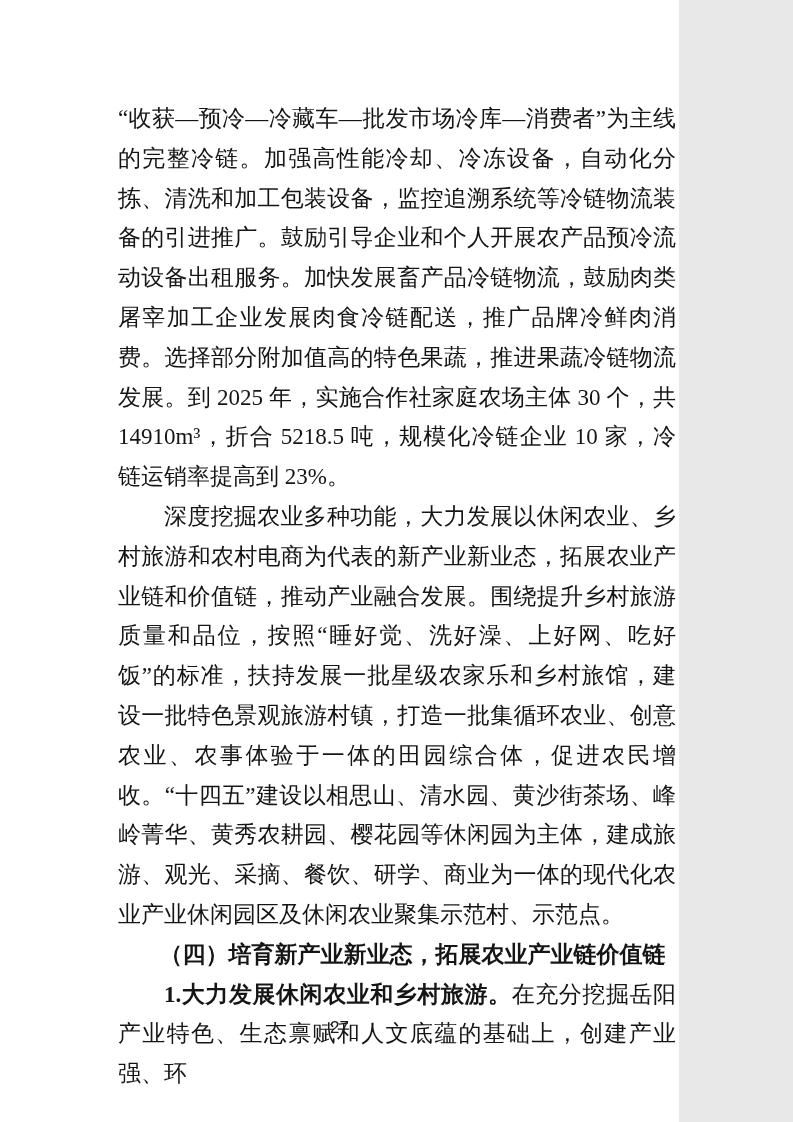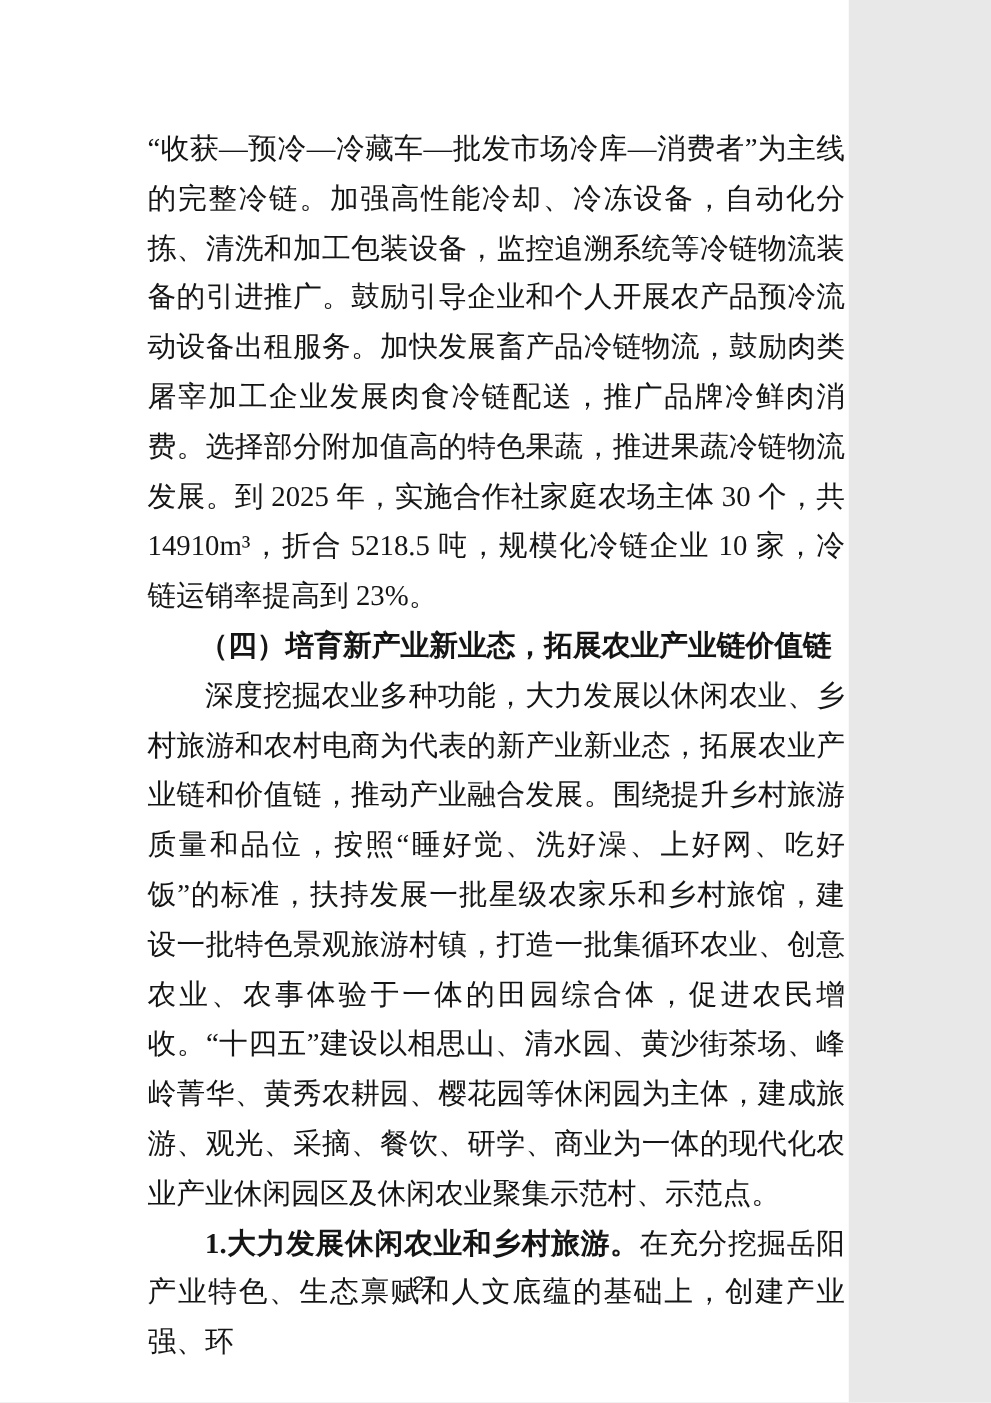--- a/index.html
+++ b/index.html
@@ -52,18 +52,18 @@
     font-family: "Liberation Sans", "DejaVu Sans", sans-serif;
     color: #1a1a1a;
   }
 </style>
 </head>
 <body>
 
 <div class="doc-page">
   <div class="text-column">
     <p class="para no-indent">“收获—预冷—冷藏车—批发市场冷库—消费者”为主线的完整冷链。加强高性能冷却、冷冻设备，自动化分拣、清洗和加工包装设备，监控追溯系统等冷链物流装备的引进推广。鼓励引导企业和个人开展农产品预冷流动设备出租服务。加快发展畜产品冷链物流，鼓励肉类屠宰加工企业发展肉食冷链配送，推广品牌冷鲜肉消费。选择部分附加值高的特色果蔬，推进果蔬冷链物流发展。到 2025 年，实施合作社家庭农场主体 30 个，共 14910m³，折合 5218.5 吨，规模化冷链企业 10 家，冷链运销率提高到 23%。</p>
+    <p class="para">深度挖掘农业多种功能，大力发展以休闲农业、乡村旅游和农村电商为代表的新产业新业态，拓展农业产业链和价值链，推动产业融合发展。围绕提升乡村旅游质量和品位，按照“睡好觉、洗好澡、上好网、吃好饭”的标准，扶持发展一批星级农家乐和乡村旅馆，建设一批特色景观旅游村镇，打造一批集循环农业、创意农业、农事体验于一体的田园综合体，促进农民增收。“十四五”建设以相思山、清水园、黄沙街茶场、峰岭菁华、黄秀农耕园、樱花园等休闲园为主体，建成旅游、观光、采摘、餐饮、研学、商业为一体的现代化农业产业休闲园区及休闲农业聚集示范村、示范点。</p>
     <p class="para heading">（四）培育新产业新业态，拓展农业产业链价值链</p>
-    <p class="para">深度挖掘农业多种功能，大力发展以休闲农业、乡村旅游和农村电商为代表的新产业新业态，拓展农业产业链和价值链，推动产业融合发展。围绕提升乡村旅游质量和品位，按照“睡好觉、洗好澡、上好网、吃好饭”的标准，扶持发展一批星级农家乐和乡村旅馆，建设一批特色景观旅游村镇，打造一批集循环农业、创意农业、农事体验于一体的田园综合体，促进农民增收。“十四五”建设以相思山、清水园、黄沙街茶场、峰岭菁华、黄秀农耕园、樱花园等休闲园为主体，建成旅游、观光、采摘、餐饮、研学、商业为一体的现代化农业产业休闲园区及休闲农业聚集示范村、示范点。</p>
     <p class="para"><span class="lead-bold">1.大力发展休闲农业和乡村旅游。</span><span>在充分挖掘岳阳产业特色、生态禀赋和人文底蕴的基础上，创建产业强、环</span></p>
   </div>
   <div class="page-number">27</div>
 </div>
 
 </body></html>

